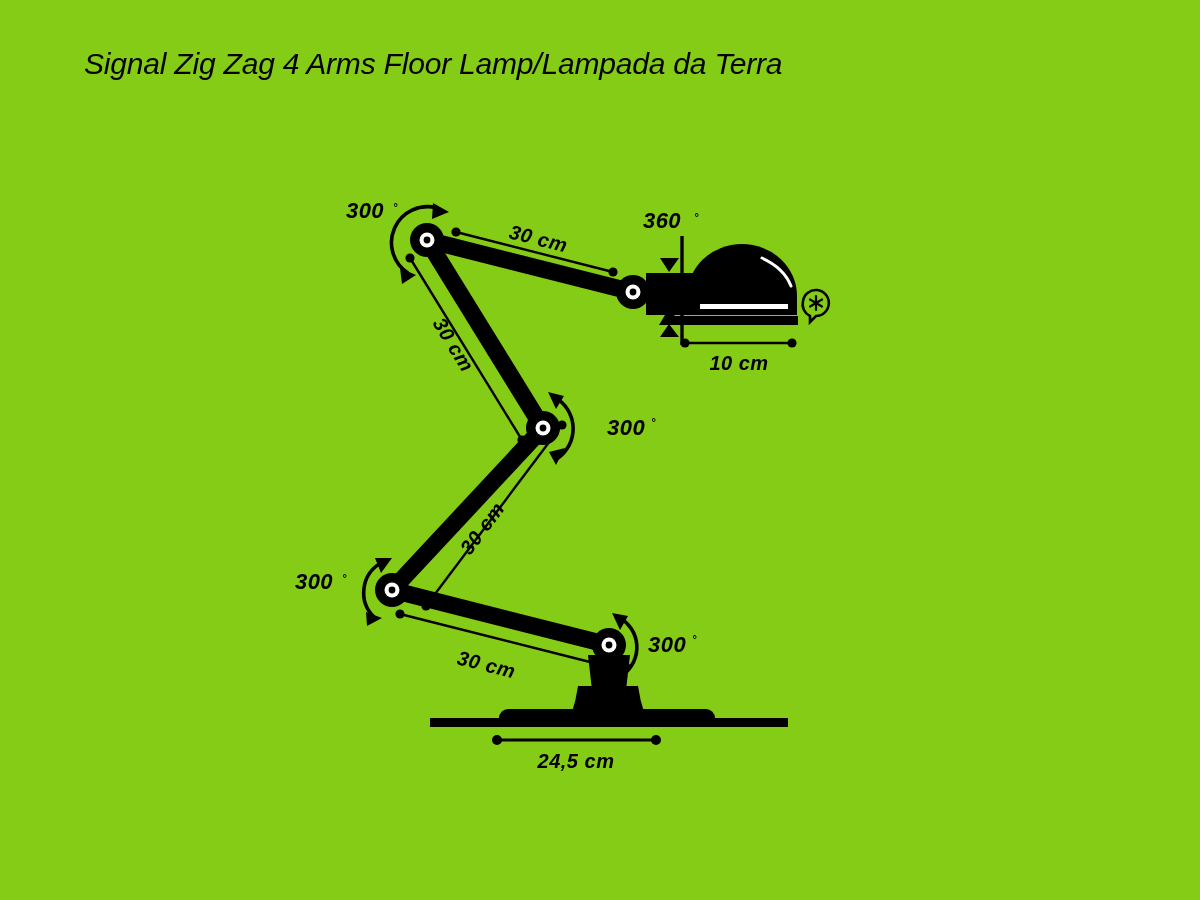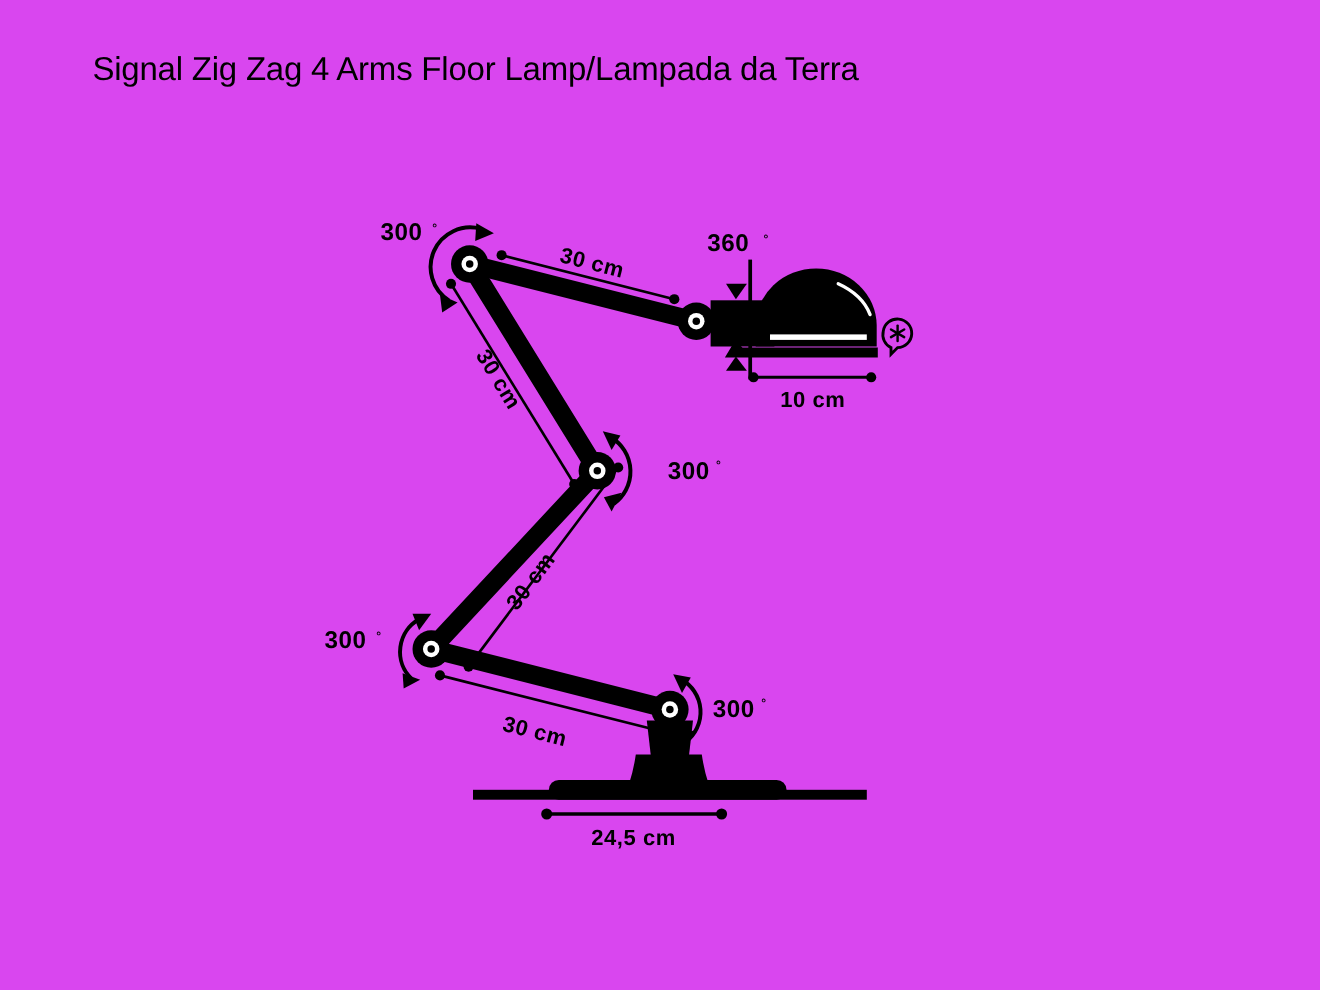--- a/index.html
+++ b/index.html
@@ -10,21 +10,22 @@
   body {
     width: 1200px;
     height: 900px;
     font-family: "Liberation Sans", sans-serif;
     overflow: hidden;
     position: relative;
   }
   #page {
     position: absolute;
     inset: 0;
-    background: #d946ef;
+    background: #84cc16;
+    font-style: italic;
   }
   #page-title {
     position: absolute;
     left: 84px;
     top: 47px;
     font-family: "Liberation Sans", sans-serif;
     font-size: 30px;
     font-weight: 400;
     color: #000000;
     letter-spacing: -0.2px;

